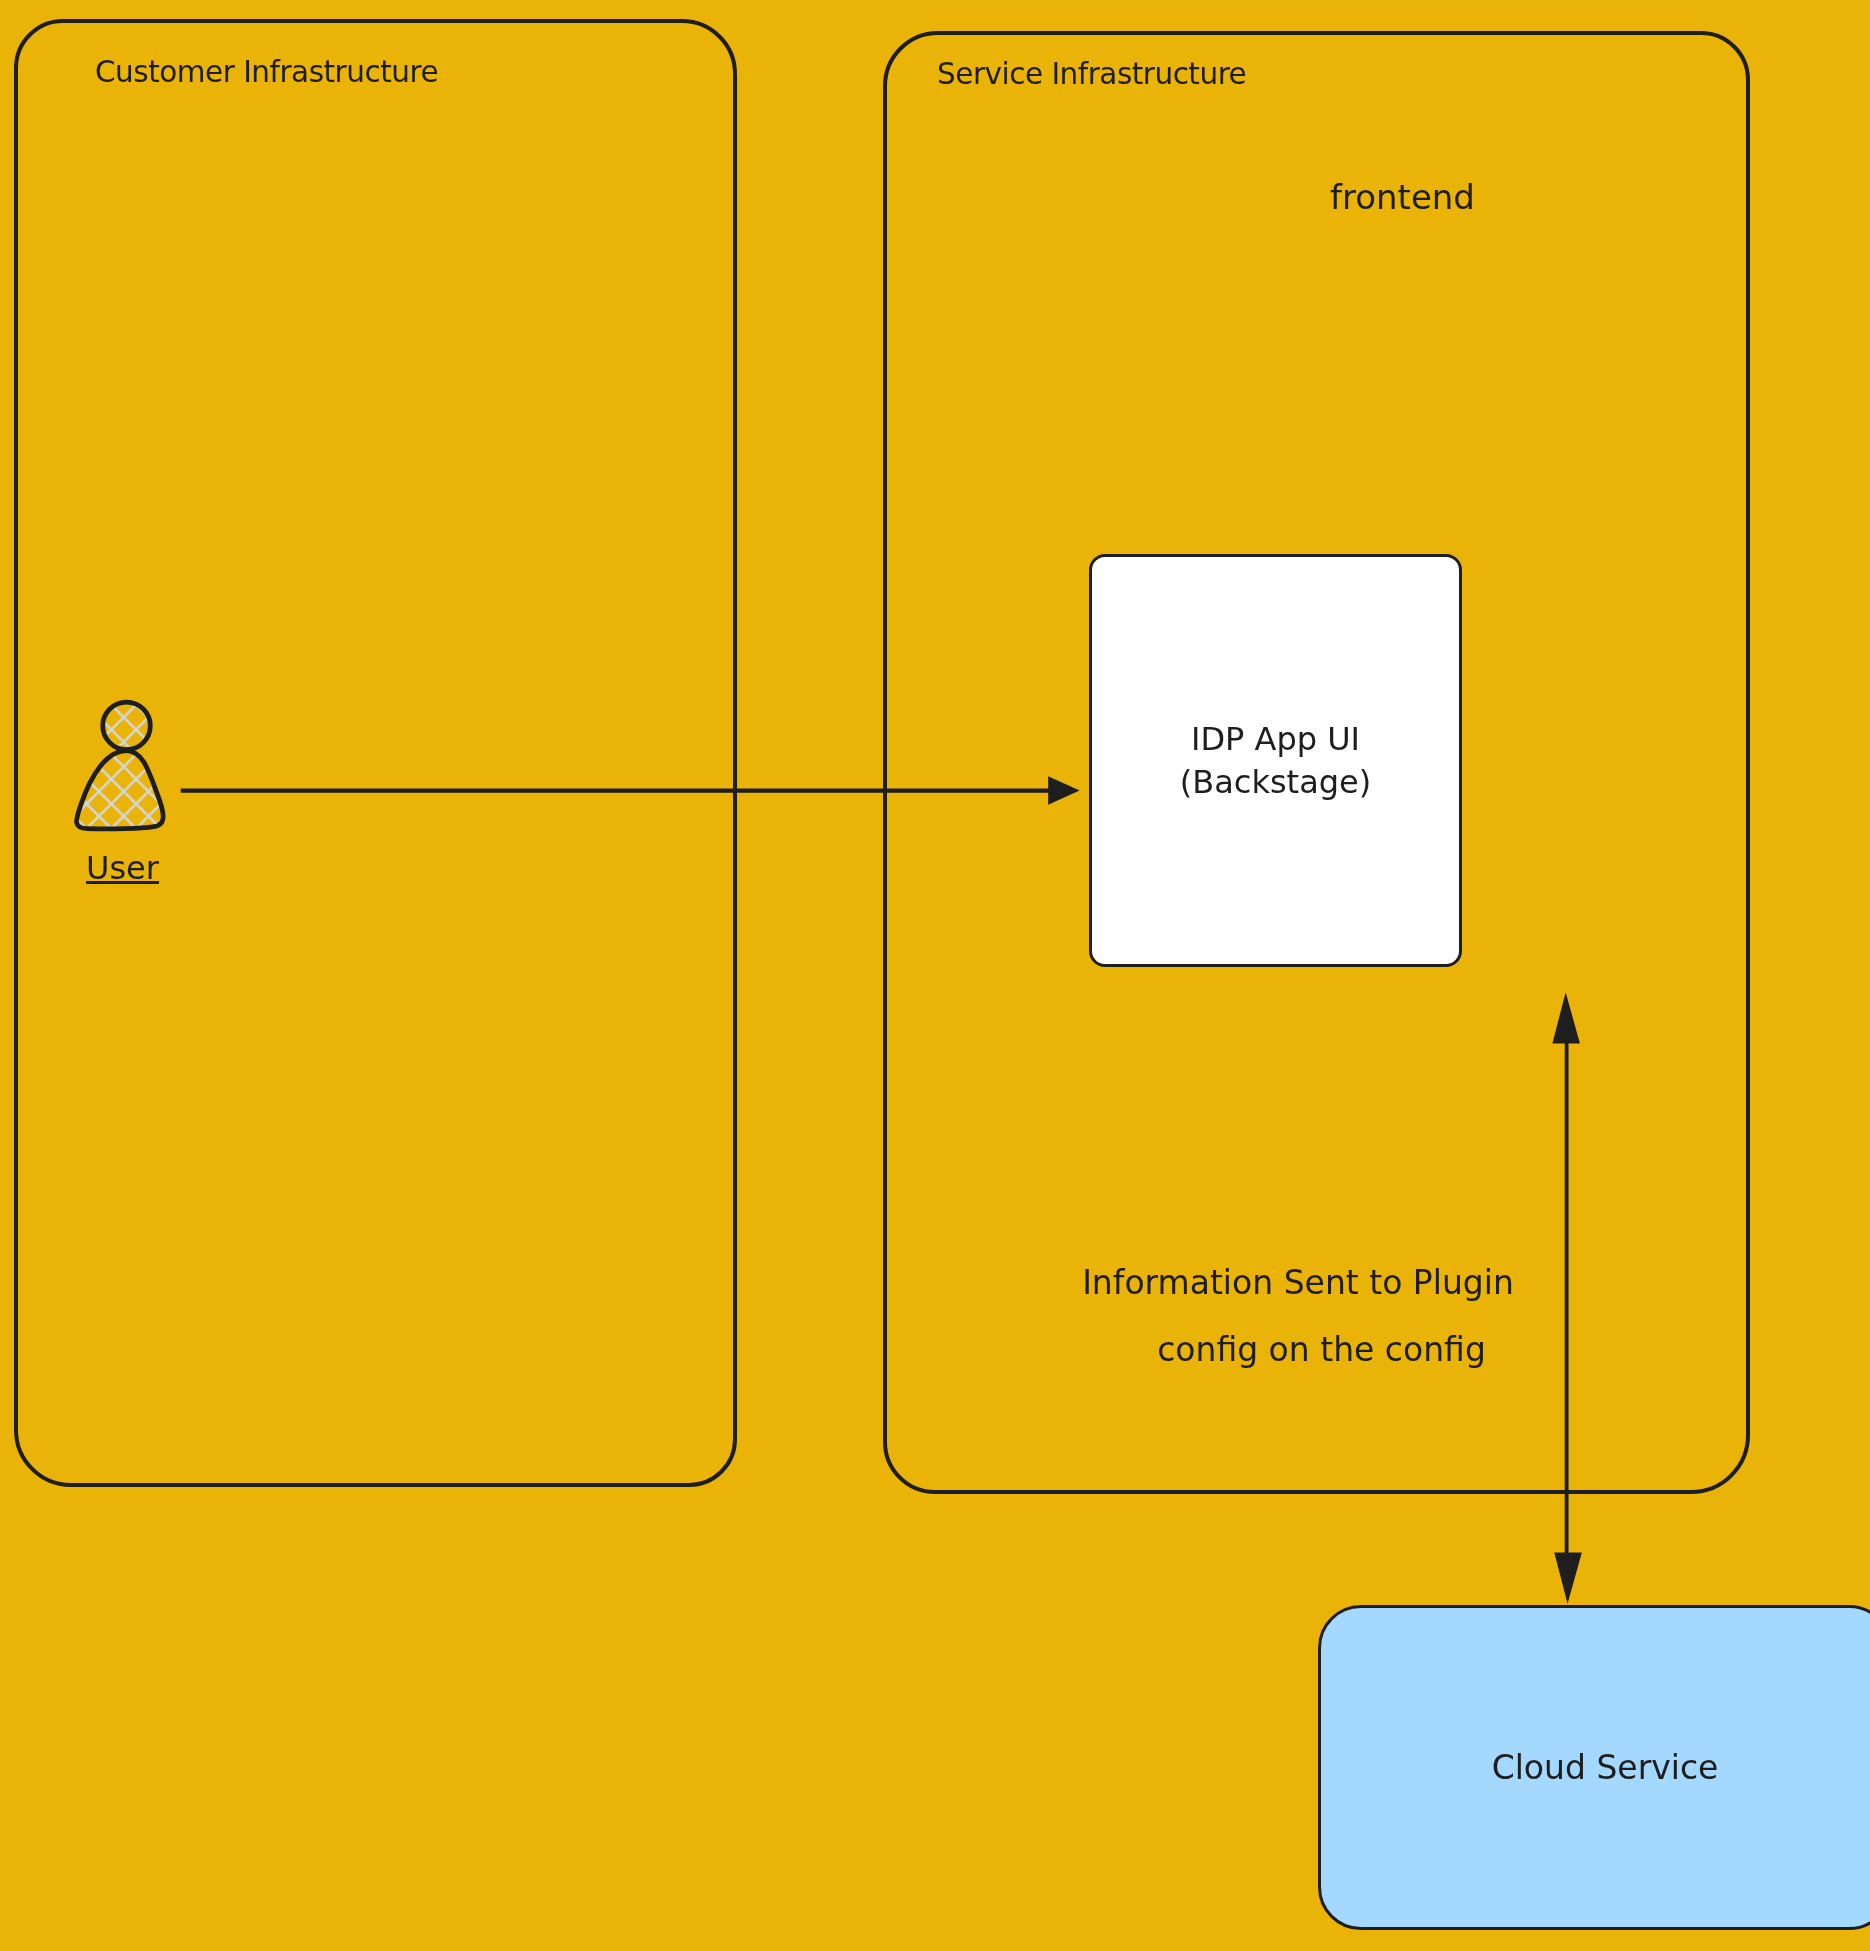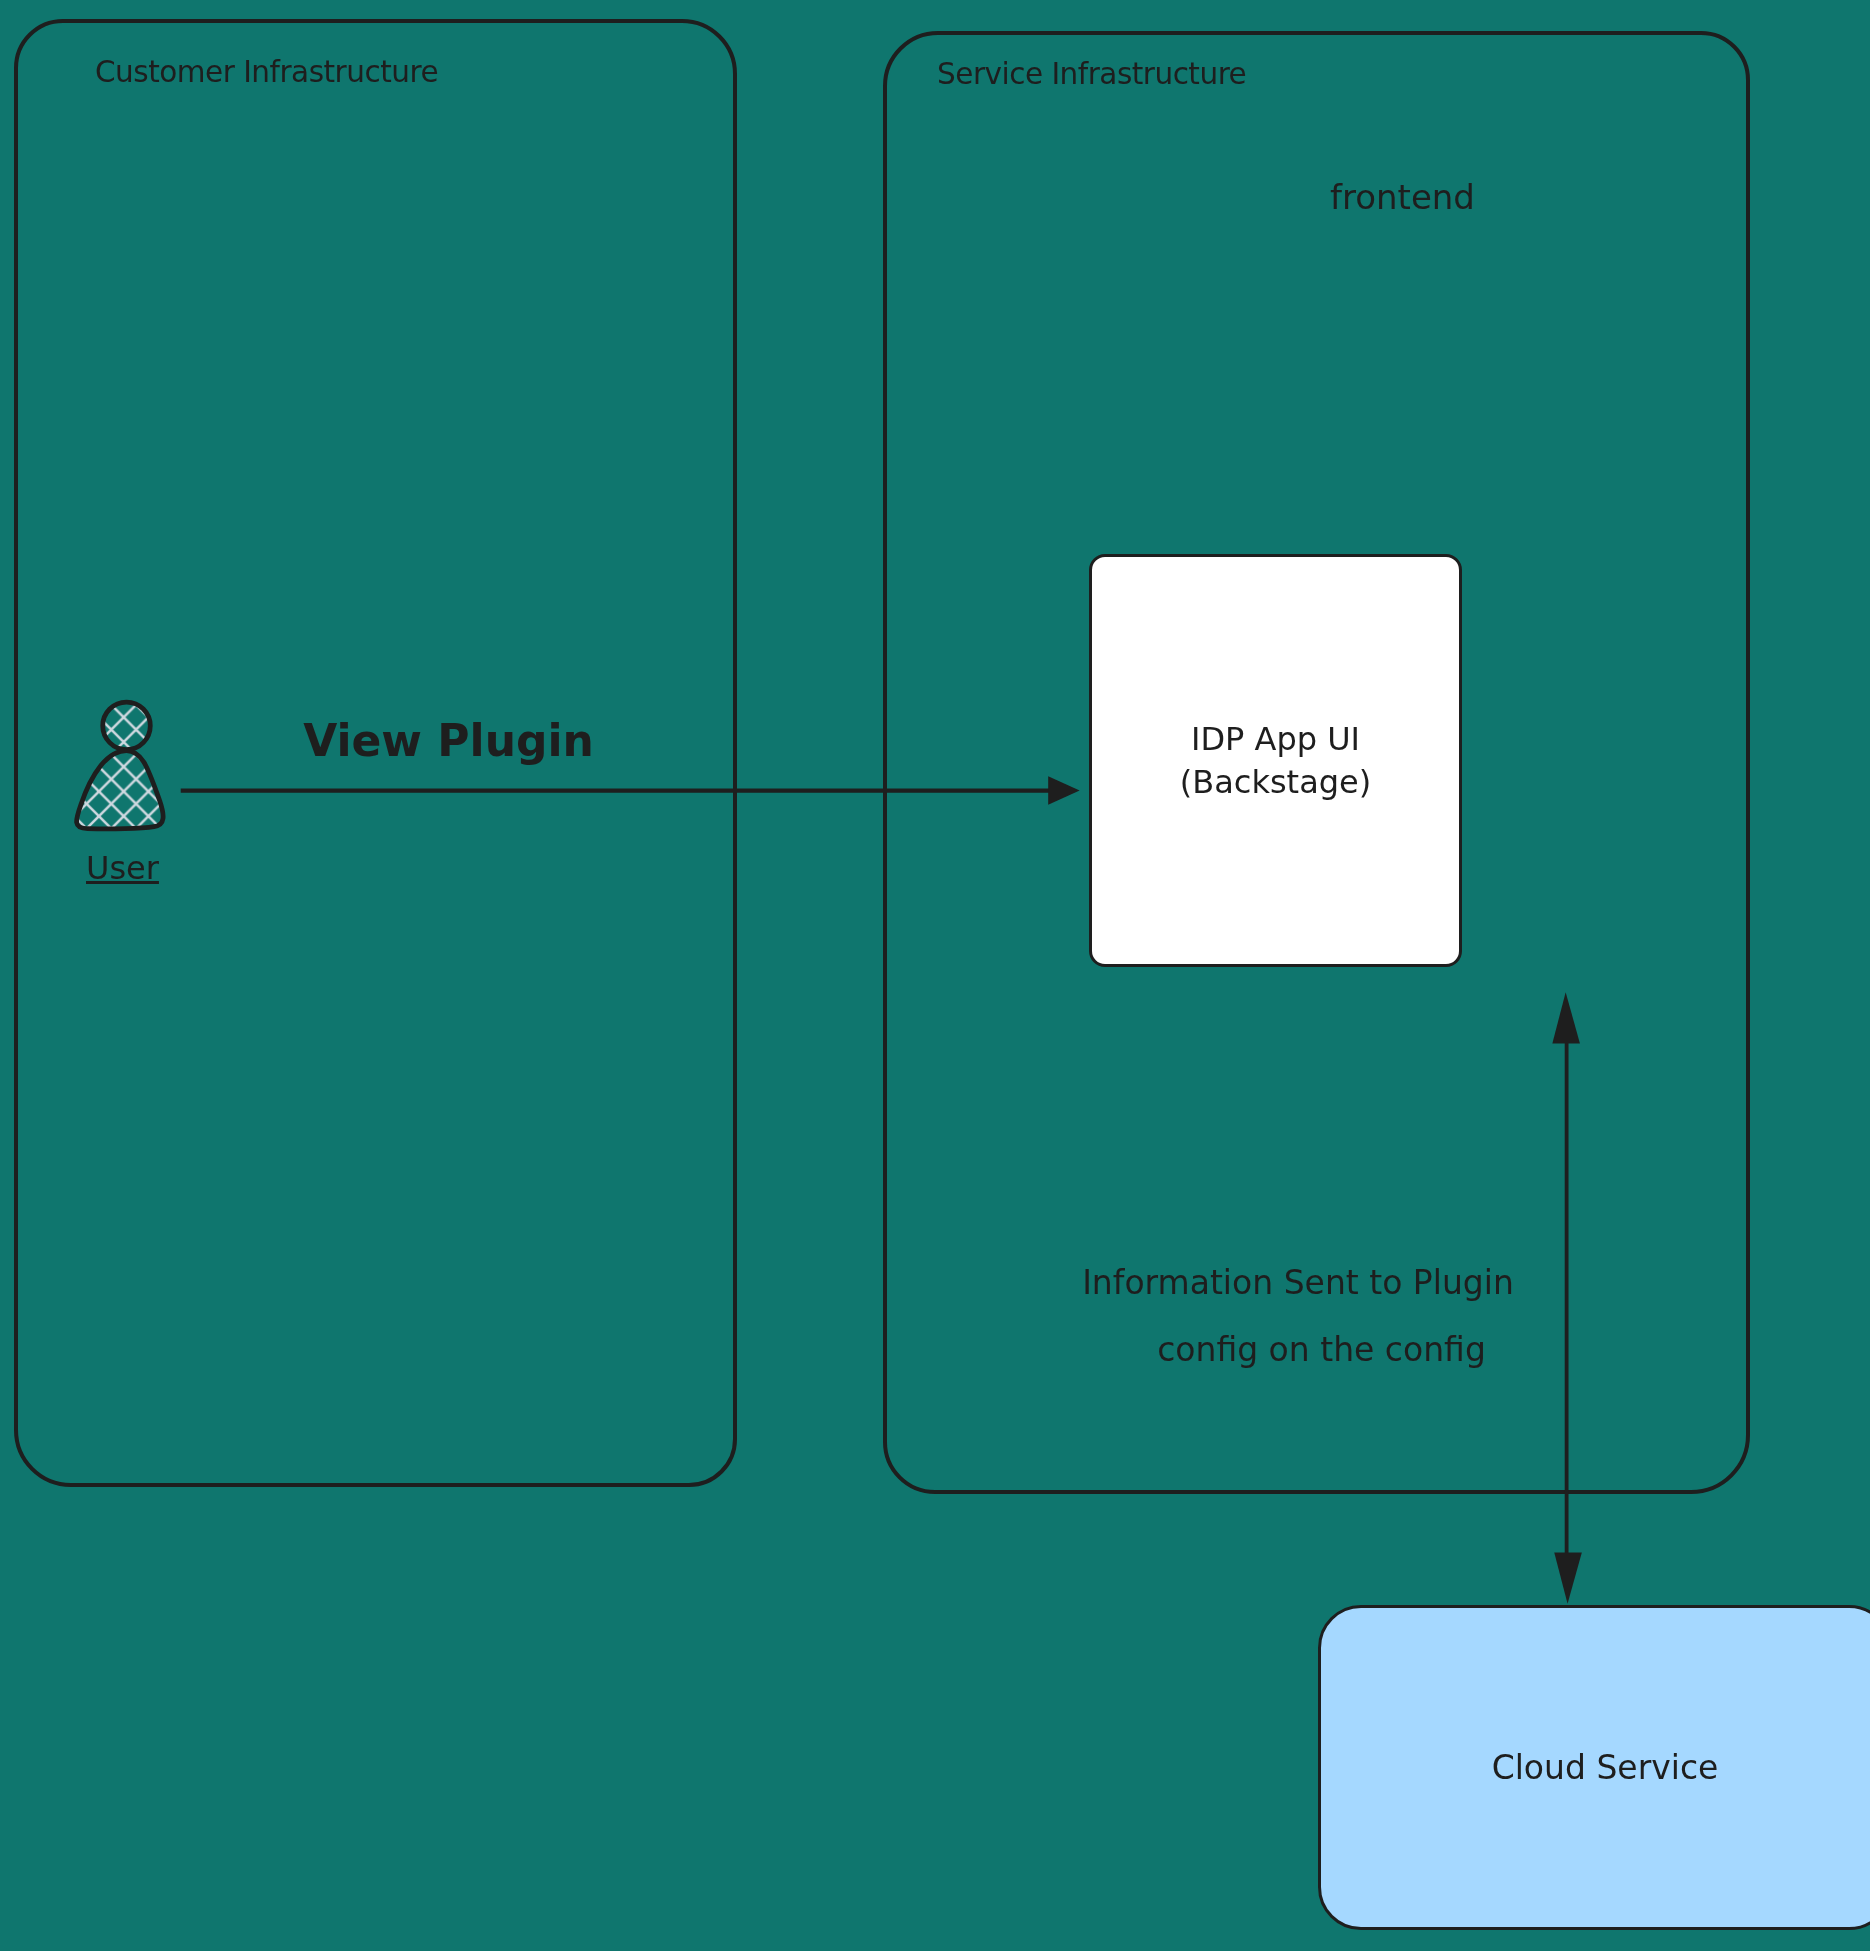--- a/index.html
+++ b/index.html
@@ -1,19 +1,19 @@
 <!DOCTYPE html>
 <html style="font-size:15px"><head>
 <meta charset="utf-8">
 <style>
   html,body{margin:0;padding:0;background:#ffffff;}
   .canvas{
     position:relative;
     width:1871px;height:1952px;
-    background:#0f766e;
+    background:#eab308;
     font-family:"DejaVu Sans", sans-serif;
     color:#1e1e1e;
     overflow:hidden;
   }
   .box{
     position:absolute;
     border:4.8px solid #1e1e1e;
     border-radius:52px;
     background:transparent;
     box-sizing:border-box;
@@ -113,21 +113,20 @@
       <polygon points="1135,831 1102,816 1102,846" fill="#1e1e1e"></polygon>
     </g>
 
     <g>
       <line x1="1647" y1="1075" x2="1647" y2="1650" stroke="#1e1e1e" stroke-width="4"></line>
       <polygon points="1646,1043 1632,1097 1661,1097" fill="#1e1e1e"></polygon>
       <polygon points="1648,1686 1634,1632 1663,1632" fill="#1e1e1e"></polygon>
     </g>
   </svg>
 
-  <div class="floating-label lbl-view-plugin" style="left:282px;top:715px;width:333px;">View Plugin</div>
 
   <div class="floating-label lbl-info" style="left:1041px;top:1263px;width:514px;">Information Sent to Plugin</div>
   <div class="floating-label lbl-info" style="left:1122px;top:1330px;width:399px;">config on the config</div>
 
   <div class="floating-label lbl-user" style="left:86px;top:849px;">User</div>
 
 </div>
 
 
 </body></html>

